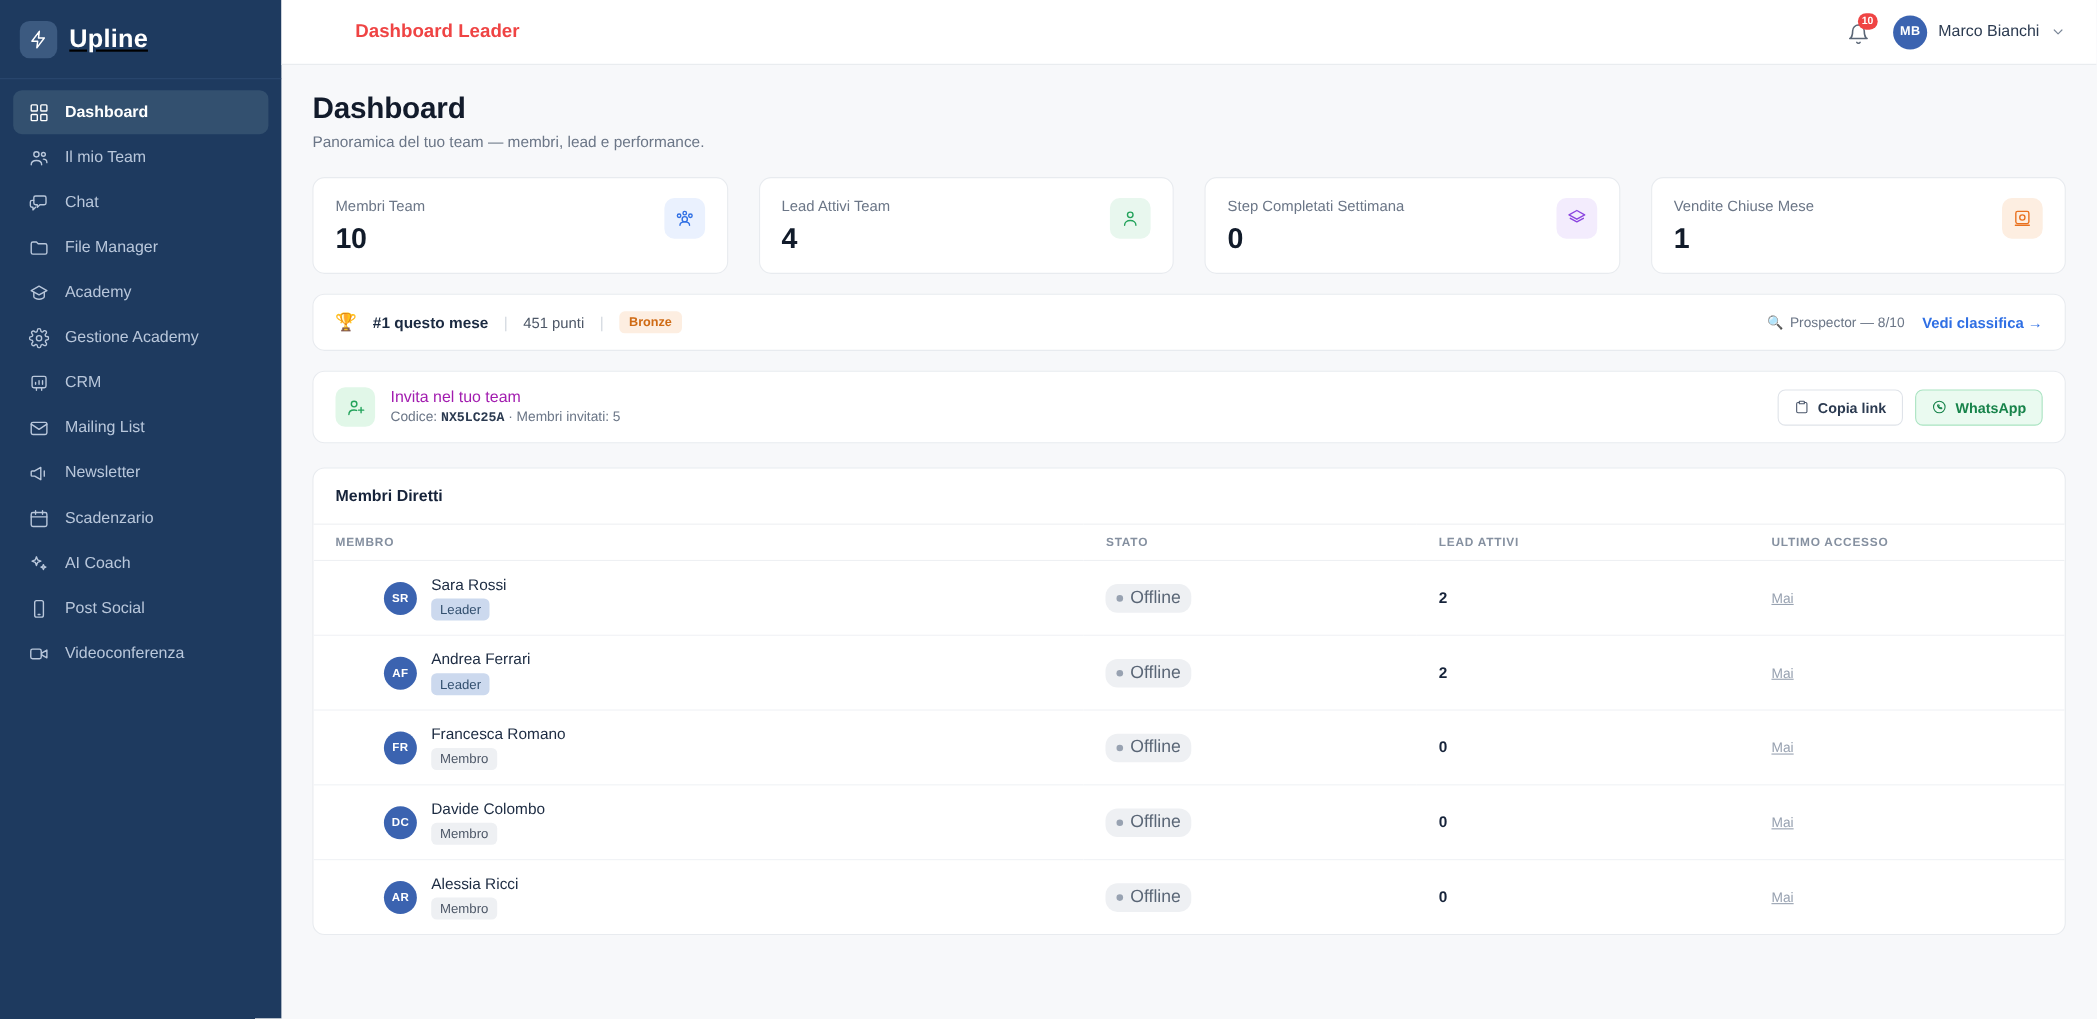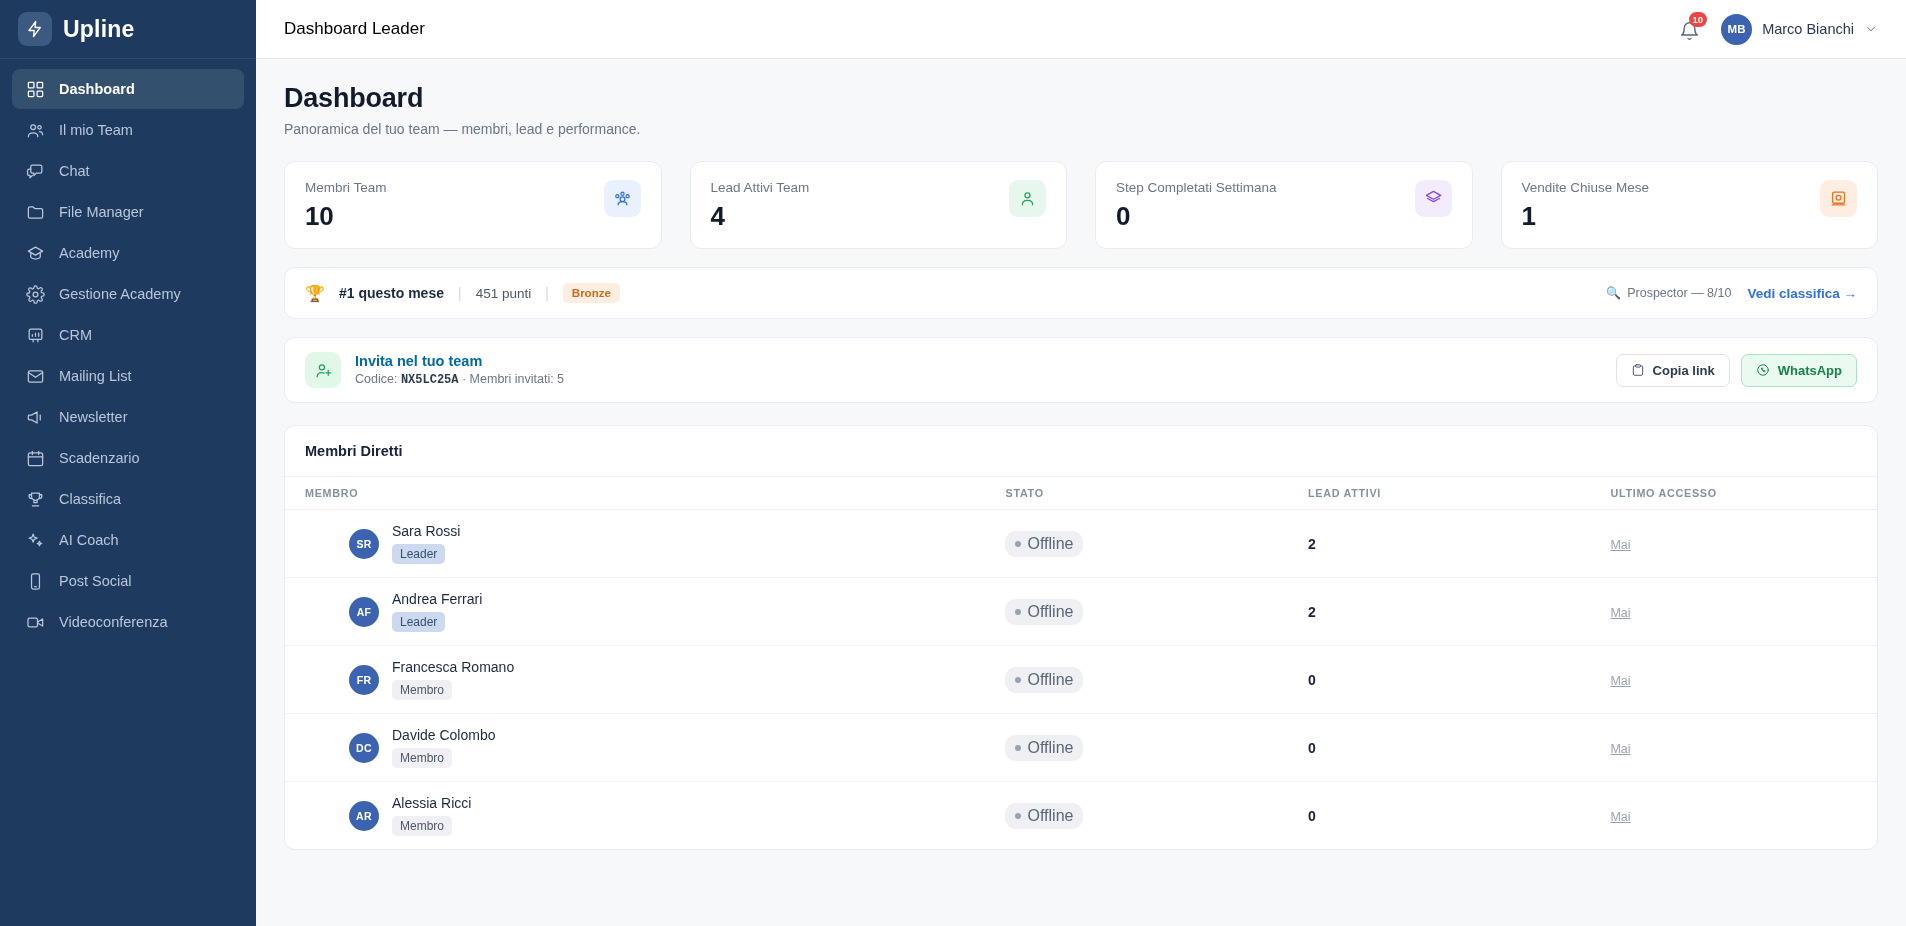--- a/index.html
+++ b/index.html
@@ -11,24 +11,25 @@
   }
   .app { display: flex; width: 1906px; height: 926px; }
 
   
   .sidebar {
     width: 256px; flex: 0 0 256px;
     background: #1e3a5f;
     display: flex; flex-direction: column;
   }
   .brand {
-    height: 59px; display: flex; align-items: center;
+    height: 72px; display: flex; align-items: center;
     gap: 11px; padding: 0 18px;
     border-bottom: 1px solid #2a4straight;
     border-bottom: 1px solid #2a476e;
+    text-decoration: underline;
   }
   .brand-badge {
     width: 34px; height: 34px; border-radius: 9px;
     background: #3c5a80; display: flex; align-items: center; justify-content: center;
   }
   .brand-name {
     color: #fff; font-size: 23px; font-weight: bold; letter-spacing: .2px;
   }
   .nav { padding: 10px 12px; display: flex; flex-direction: column; gap: 1px; }
   .nav-item {
@@ -41,21 +42,21 @@
   .nav-item.active { background: #33506f; color: #ffffff; font-weight: 600; }
   .nav-item.active .ico svg { stroke: #ffffff; }
 
   
   .main { flex: 1; display: flex; flex-direction: column; min-width: 0; background: #f7f8fa; }
   .topbar {
     height: 59px; background: #ffffff; border-bottom: 1px solid #e7eaee;
     display: flex; align-items: center; justify-content: space-between;
     padding: 0 28px; flex: 0 0 59px;
   }
-  .topbar-title { font-size: 17px; font-weight: normal; color: #000000; }
+  .topbar-title { font-size: 17px; font-weight: bold; color: #ef4444; margin-left: 39px; }
   .topbar-right { display: flex; align-items: center; gap: 18px; }
   .bell-wrap { position: relative; width: 24px; height: 26px; cursor: pointer; }
   .bell-wrap svg { width: 21px; height: 21px; stroke: #5a6676; fill: none; stroke-width: 1.6; stroke-linecap: round; stroke-linejoin: round; position: absolute; bottom: 0; left: 0; }
   .bell-badge {
     position: absolute; top: -4px; right: -4px;
     background: #ef4444; color: #fff; font-size: 9.5px; font-weight: bold;
     border-radius: 9px; min-width: 17px; height: 15px; padding: 0 4px;
     display: flex; align-items: center; justify-content: center;
   }
   .user-chip { display: flex; align-items: center; gap: 10px; cursor: pointer; }
@@ -110,21 +111,21 @@
 
   
   .invite {
     background: #fff; border: 1px solid #e8ebef; border-radius: 11px;
     margin-top: 18px; height: 66px; padding: 0 20px;
     display: flex; align-items: center; justify-content: space-between;
   }
   .invite-left { display: flex; align-items: center; gap: 14px; }
   .invite-ico { width: 36px; height: 36px; border-radius: 9px; background: #e1f7e8; display: flex; align-items: center; justify-content: center; }
   .invite-ico svg { width: 19px; height: 19px; stroke: #23a35b; fill: none; stroke-width: 1.6; stroke-linecap: round; stroke-linejoin: round; }
-  .invite-title { font-size: 14.5px; font-weight: bold; color: #0369a1; }
+  .invite-title { font-size: 14.5px; font-weight: normal; color: #a21caf; }
   .invite-sub { font-size: 12.5px; color: #6b7687; margin-top: 3px; }
   .invite-sub b { color: #2b3a50; font-family: "Liberation Mono", monospace; font-size: 12px; }
   .invite-actions { display: flex; align-items: flex-end; gap: 11px; }
   .btn {
     display: flex; align-items: center; gap: 8px; height: 33px; padding: 0 14px;
     border-radius: 7px; font-size: 13px; font-weight: 600; cursor: pointer;
     border: 1px solid #dfe3e9; background: #fff; color: #2b3a50;
   }
   .btn svg { width: 14px; height: 14px; fill: none; stroke-width: 1.7; stroke-linecap: round; stroke-linejoin: round; stroke: #49556a; }
   .btn.wa { background: #eafaf0; border-color: #a9e3c1; color: #17834a; }
@@ -281,30 +282,20 @@
       <div class="nav-item">
         <span class="ico">
             <svg viewBox="0 0 24 24">
               <rect x="3" y="5" width="18" height="16" rx="2"></rect>
               <path d="M3 10h18M8 3v4M16 3v4"></path>
             </svg>
           </span>
         <span>Scadenzario</span>
       </div>
 
-      <div class="nav-item">
-        <span class="ico">
-            <svg viewBox="0 0 24 24">
-              <path d="M7 4h10v4a5 5 0 0 1-10 0z"></path>
-              <path d="M7 6H4v2a3 3 0 0 0 3 3M17 6h3v2a3 3 0 0 1-3 3"></path>
-              <path d="M10 13v3h4v-3M8 20h8"></path>
-            </svg>
-          </span>
-        <span>Classifica</span>
-      </div>
 
       <div class="nav-item">
         <span class="ico">
             <svg viewBox="0 0 24 24">
               <path d="m9 4 1.4 3.6L14 9l-3.6 1.4L9 14l-1.4-3.6L4 9l3.6-1.4z"></path>
               <path d="m17 13 .8 2 2 .8-2 .8-.8 2-.8-2-2-.8 2-.8z"></path>
             </svg>
           </span>
         <span>AI Coach</span>
       </div>

